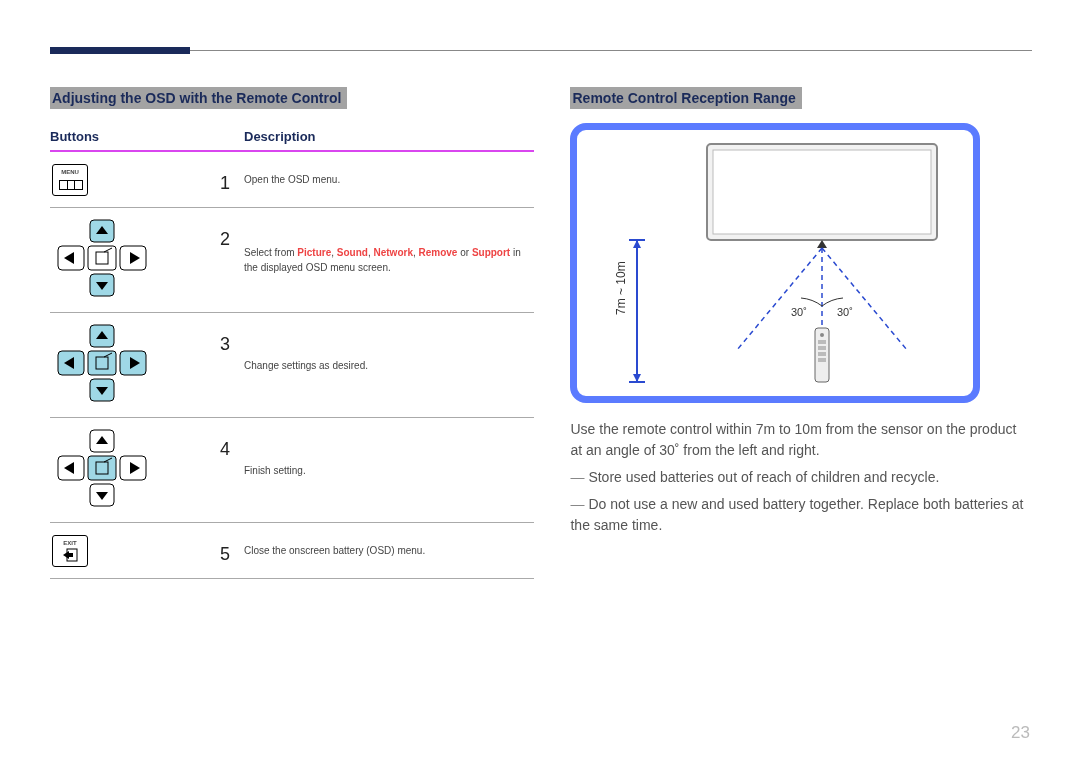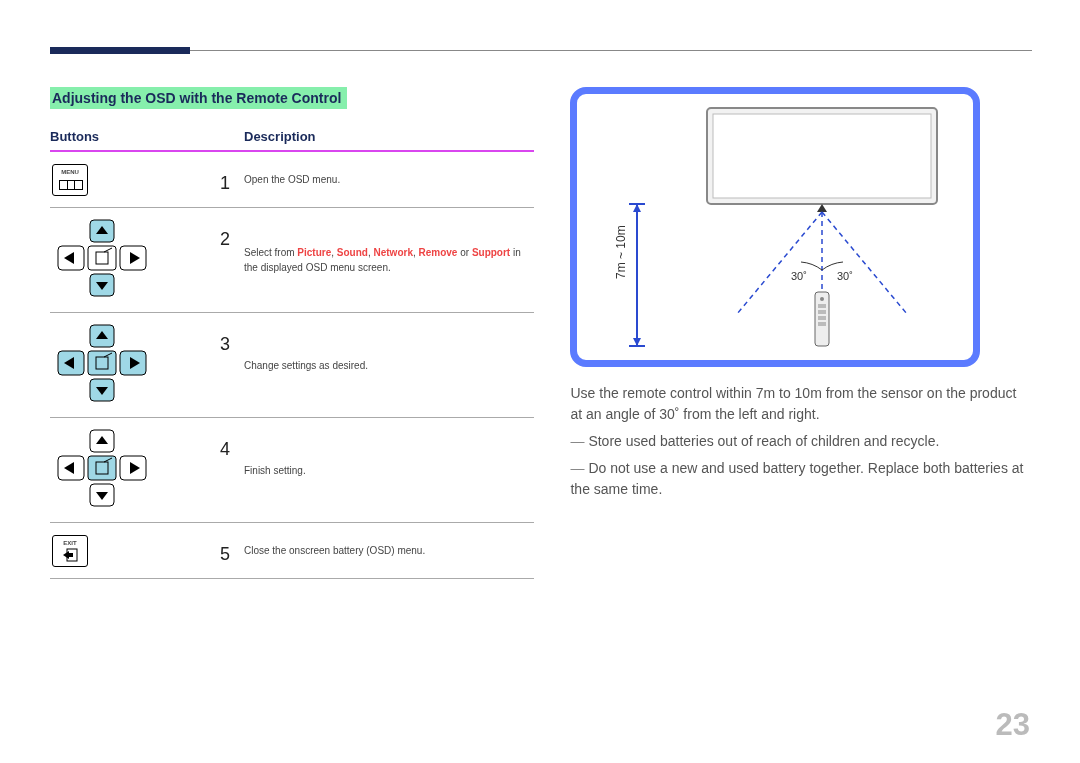--- a/index.html
+++ b/index.html
@@ -39,21 +39,21 @@
     margin-top: 36px;
   }
   .col-left {
     width: 485px;
   }
   .col-right {
     width: 460px;
   }
   .section-heading {
     display: inline-block;
-    background: #86efac;
+    background: #a3a3a3;
     color: #1a2a5a;
     font-weight: bold;
     font-size: 14px;
     padding: 3px 6px 3px 2px;
     margin: 0 0 14px 0;
   }
   .tbl {
     width: 100%;
     border-collapse: collapse;
   }
@@ -108,23 +108,23 @@
   }
   .note-dash::before {
     content: "― ";
     color: #888;
   }
 
   .page-number {
     position: absolute;
     bottom: 20px;
     right: 50px;
-    font-size: 31px;
+    font-size: 17px;
     color: #bbb;
-    font-weight: 700;
+    font-weight: 400;
   }
 
   
   .menu-btn {
     display: inline-block;
     border: 1px solid #000;
     border-radius: 3px;
     width: 36px;
     height: 32px;
     position: relative;
@@ -268,20 +268,21 @@
             </td>
             <td class="num">5</td>
             <td>Close the onscreen battery (OSD) menu.</td>
           </tr>
 
         </tbody>
       </table>
     </div>
 
     <div class="col-right">
+      <h2 class="section-heading">Remote Control Reception Range</h2>
 
       <div class="diagram-frame">
         <svg width="396" height="266" viewBox="0 0 396 266">
 
           <rect x="130" y="14" width="230" height="96" rx="4" fill="#f2f2f2" stroke="#888" stroke-width="2"></rect>
           <rect x="136" y="20" width="218" height="84" fill="#fff" stroke="#bbb"></rect>
 
           <polygon points="245,110 240,118 250,118" fill="#333"></polygon>
 
           <line x1="245" y1="118" x2="160" y2="220" stroke="#2a4ad0" stroke-width="1.5" stroke-dasharray="5,4"></line>

